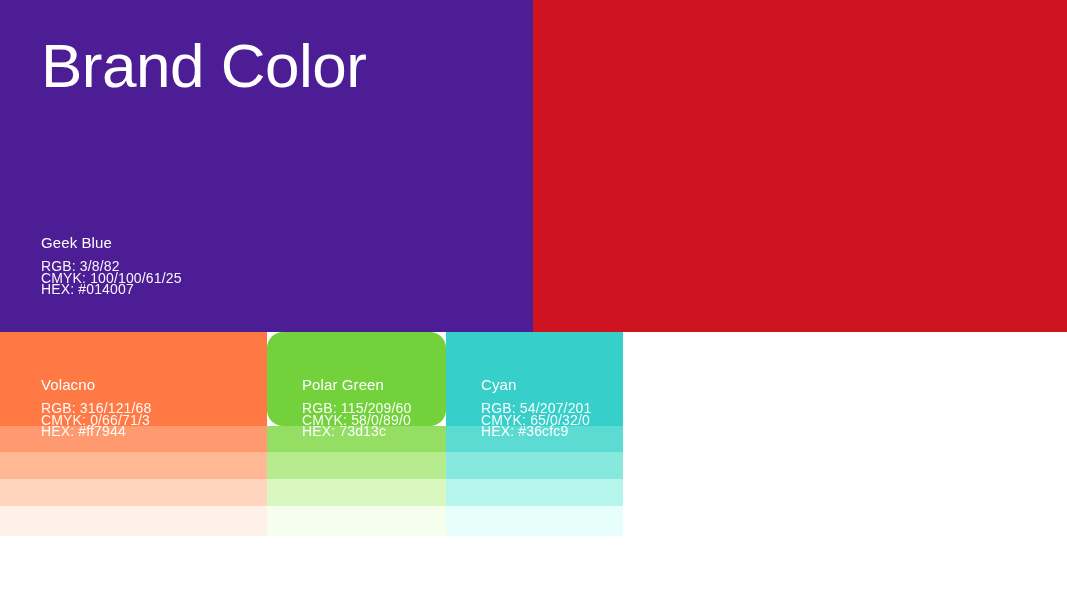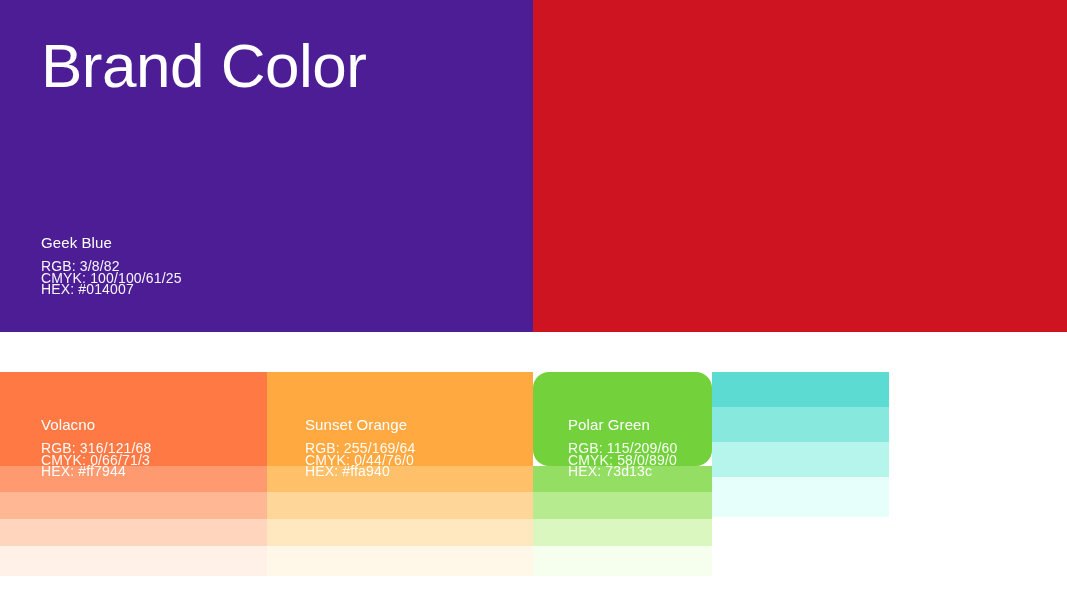--- a/index.html
+++ b/index.html
@@ -33,21 +33,21 @@
     letter-spacing:0.1px; white-space:nowrap; margin-bottom:7px;
   }
   .caption .cap-line {
     font-size:14px; line-height:11.5px; font-weight:400;
     letter-spacing:0.15px; white-space:nowrap; opacity:0.96;
   }
   .top-cell .caption { left:41px; top:232px; }
 
   
   .bottom-row { position:absolute; left:0; top:332px; width:1067px; height:268px; display:flex; }
-  .col { position:relative; height:204px; display:flex; flex-direction:column;margin-top:40px; }
+  .col { position:relative; height:204px; display:flex; flex-direction:column; }
   .col.c0 { width:267px; }
   .col.c1 { width:266px; }
   .col.c2 { width:179px; }
   .col.c3 { width:178px; }
   .col.c4 { width:177px; }
 
   .swatch-main { position:relative; height:123px; width:100%; }
   .tint { width:100%; height:35px; }
   .tint.last { height:40px; }
 
@@ -90,52 +90,46 @@
           <div class="cap-line">CMYK: 0/66/71/3</div>
           <div class="cap-line">HEX: #ff7944</div>
         </div>
       </div>
       <div class="tint" style="background: rgb(255, 154, 112);"></div>
       <div class="tint" style="background: rgb(255, 183, 148);"></div>
       <div class="tint" style="background: rgb(255, 213, 189);"></div>
       <div class="tint last" style="background: rgb(255, 240, 232);"></div>
     </div>
 
-    <div class="col c1">
-      <div class="swatch-main" style="background: rgb(255, 169, 64);">
-        <div class="caption">
-          <div class="cap-name">Sunset Orange</div>
-          <div class="cap-line">RGB: 255/169/64</div>
-          <div class="cap-line">CMYK: 0/44/76/0</div>
-          <div class="cap-line">HEX: #ffa940</div>
-        </div>
-      </div>
-      <div class="tint" style="background: rgb(255, 192, 105);"></div>
-      <div class="tint" style="background: rgb(255, 214, 153);"></div>
-      <div class="tint" style="background: rgb(255, 231, 191);"></div>
-      <div class="tint last" style="background: rgb(255, 247, 232);"></div>
-    </div>
 
     <div class="col c2">
       <div class="swatch-main" style="background: rgb(115, 209, 60); border-radius: 16px;">
         <div class="caption">
           <div class="cap-name">Polar Green</div>
           <div class="cap-line">RGB: 115/209/60</div>
           <div class="cap-line">CMYK: 58/0/89/0</div>
           <div class="cap-line">HEX: 73d13c</div>
         </div>
       </div>
       <div class="tint" style="background: rgb(149, 222, 100);"></div>
       <div class="tint" style="background: rgb(183, 235, 143);"></div>
       <div class="tint" style="background: rgb(217, 247, 190);"></div>
       <div class="tint last" style="background: rgb(246, 255, 237);"></div>
     </div>
 
 
     <div class="col c4">
+      <div class="swatch-main" style="background: rgb(54, 207, 201);">
+        <div class="caption">
+          <div class="cap-name">Cyan</div>
+          <div class="cap-line">RGB: 54/207/201</div>
+          <div class="cap-line">CMYK: 65/0/32/0</div>
+          <div class="cap-line">HEX: #36cfc9</div>
+        </div>
+      </div>
       <div class="tint" style="background: rgb(92, 219, 211);"></div>
       <div class="tint" style="background: rgb(135, 232, 222);"></div>
       <div class="tint" style="background: rgb(181, 245, 236);"></div>
       <div class="tint last" style="background: rgb(230, 255, 251);"></div>
     </div>
 
   </div>
 </div>
 
 </body></html>

